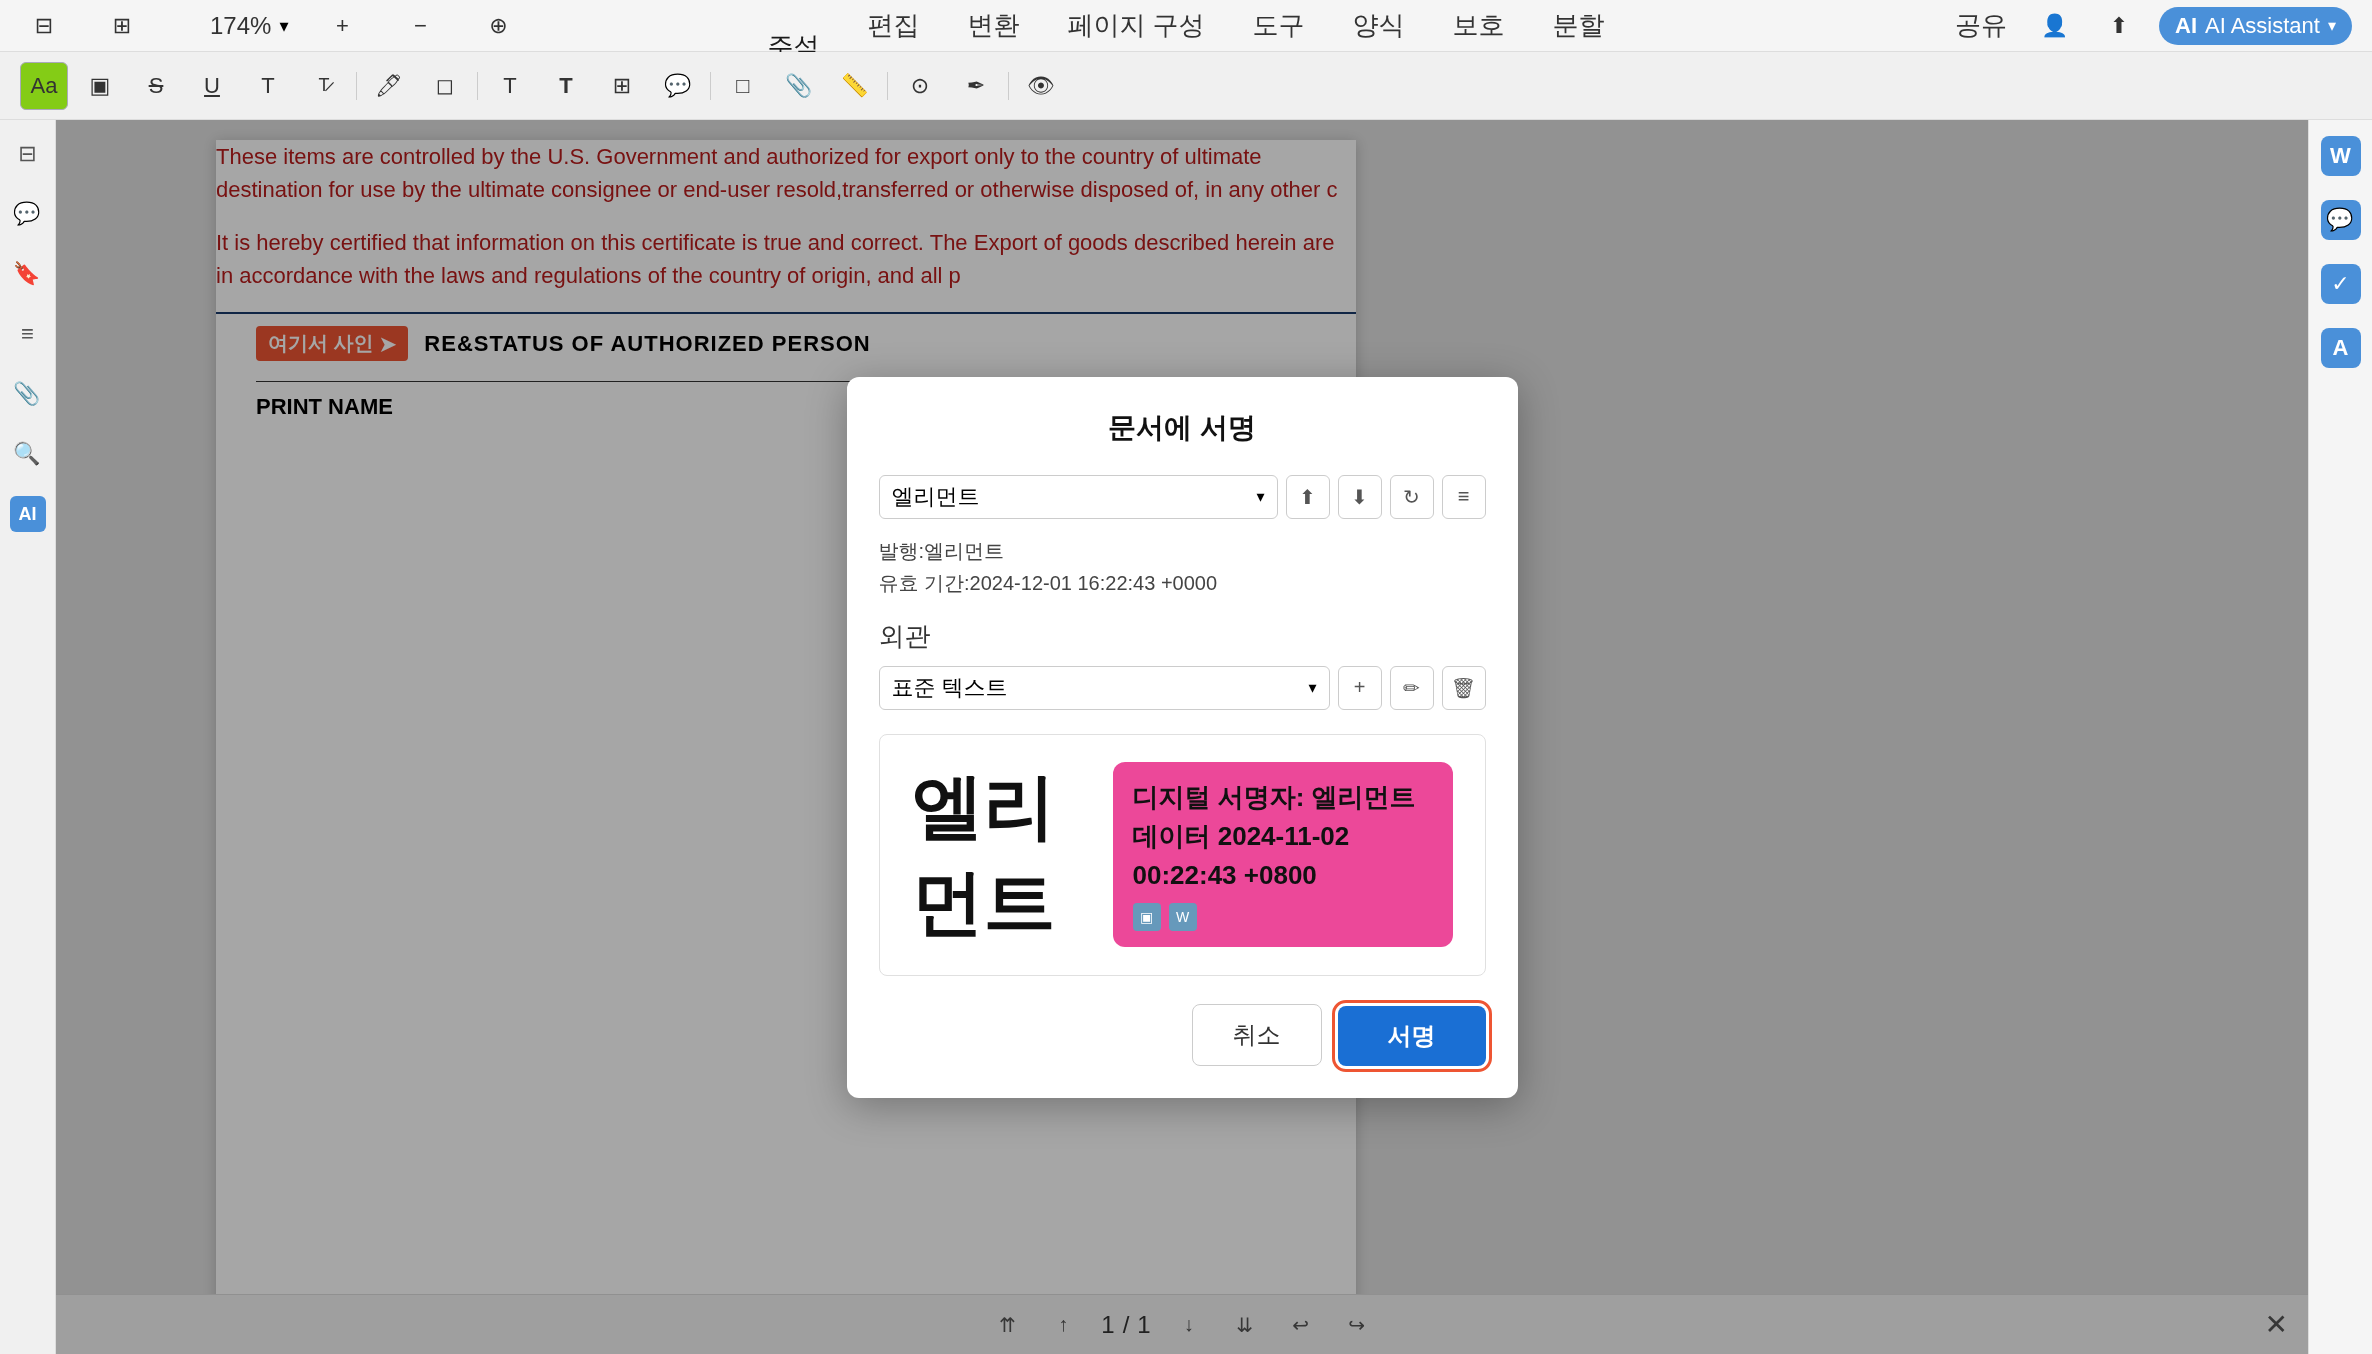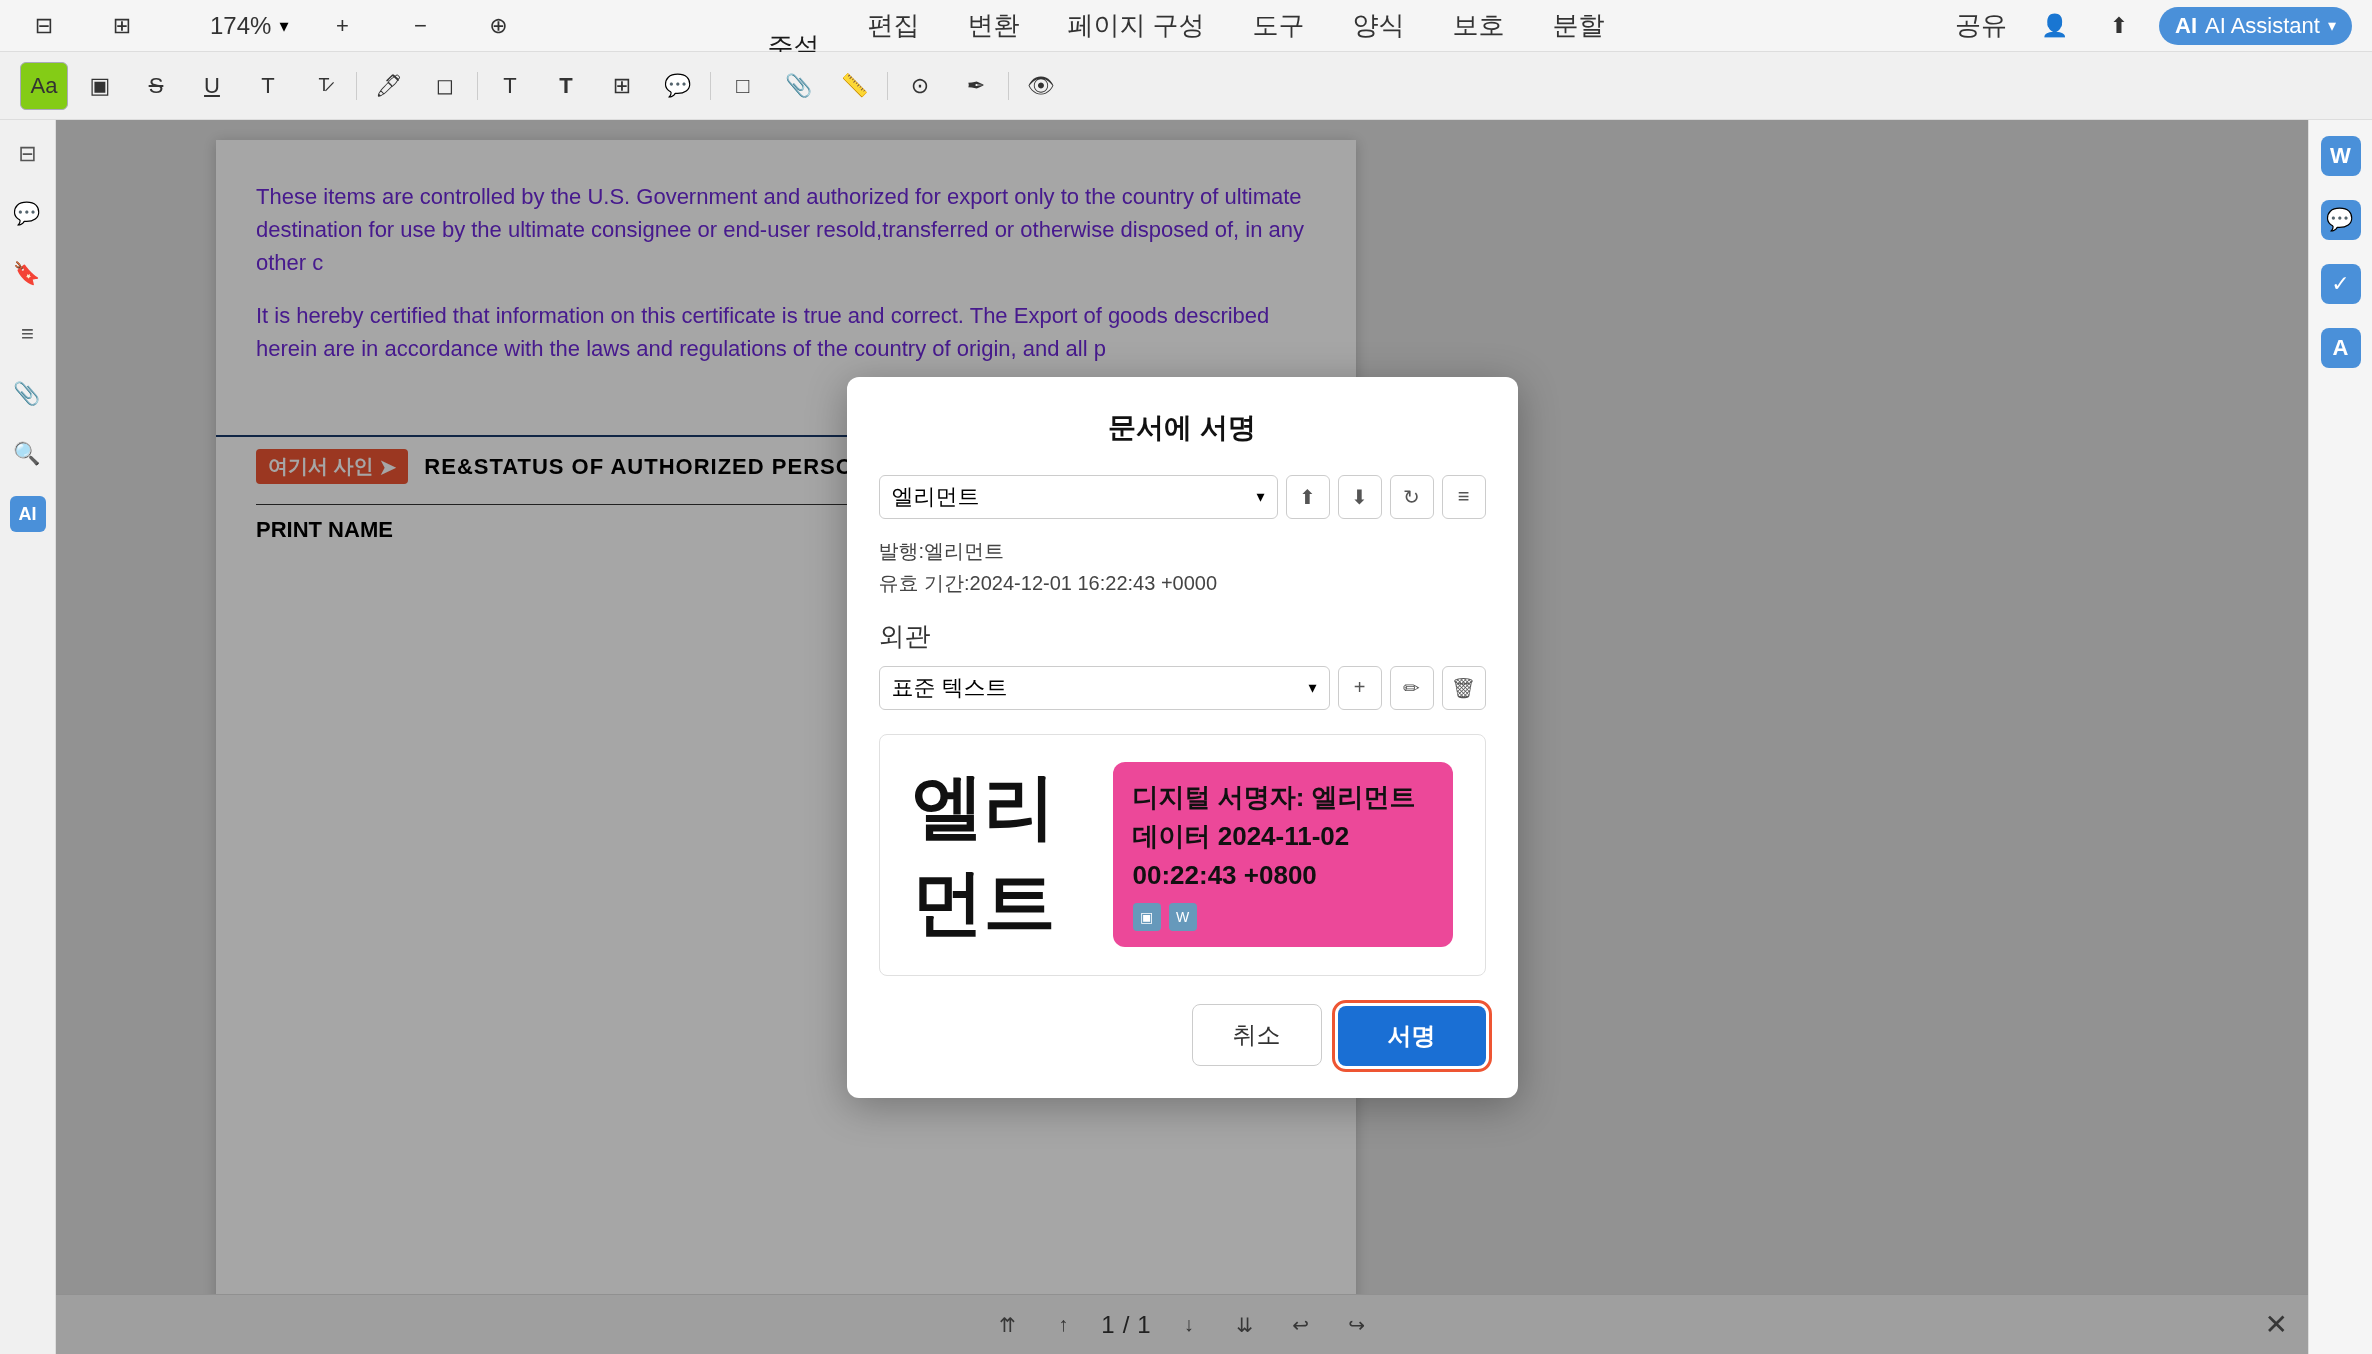--- a/index.html
+++ b/index.html
@@ -51,21 +51,21 @@
     .content-area { flex: 1; overflow: hidden; position: relative; background: #e0e0e0; }
 
     
     .doc-page {
       position: absolute; left: 160px; top: 20px;
       width: 1140px; height: 1200px;
       background: white; box-shadow: 0 2px 12px rgba(0,0,0,0.2);
     }
 
     
-    .doc-content { padding: 40px; font-size: 22px; color: #6d28d9; }
+    .doc-content { font-size: 22px; color: #b91c1c; }
     .doc-text-block { margin-bottom: 20px; line-height: 1.5; }
 
     
     .sign-here-badge {
       display: inline-flex; align-items: center; gap: 6px;
       background: #e53; color: white; padding: 4px 12px; border-radius: 4px;
       font-size: 20px; font-weight: bold;
     }
 
     

